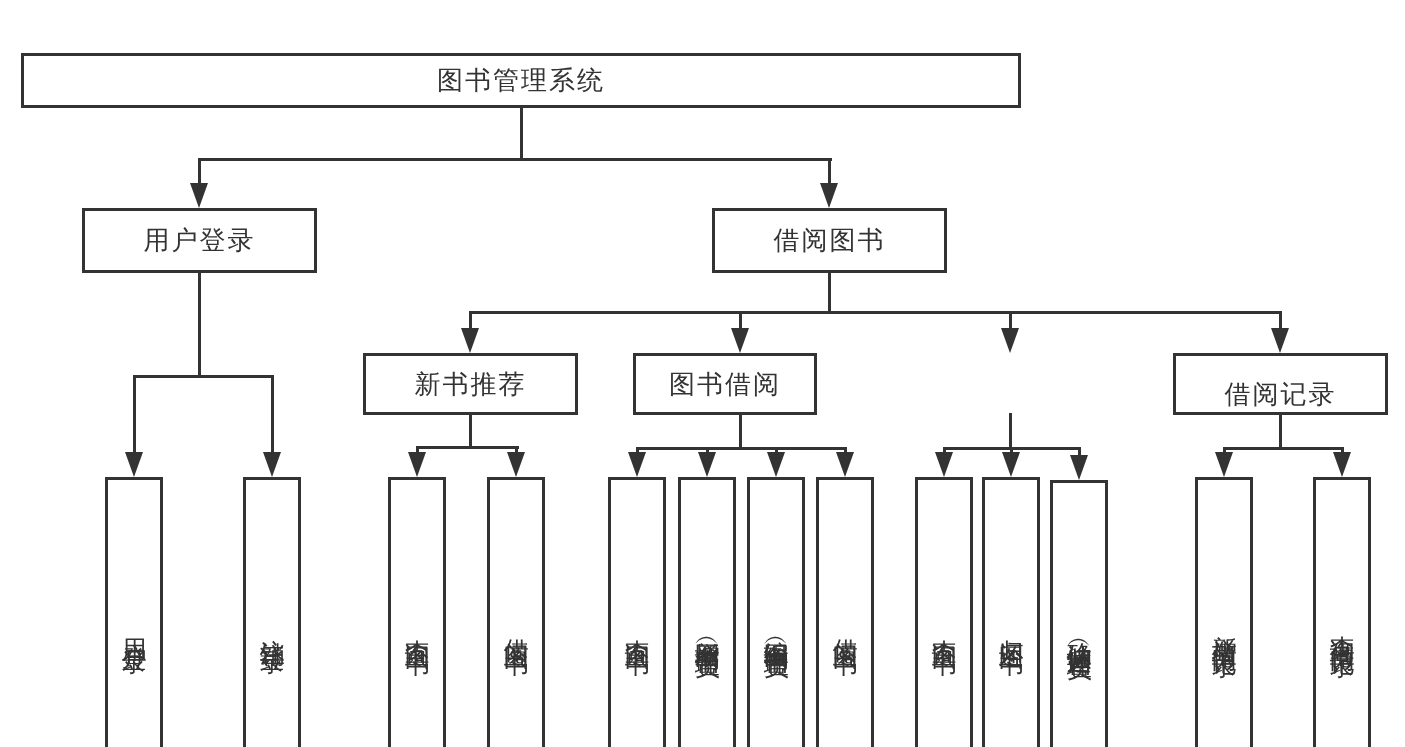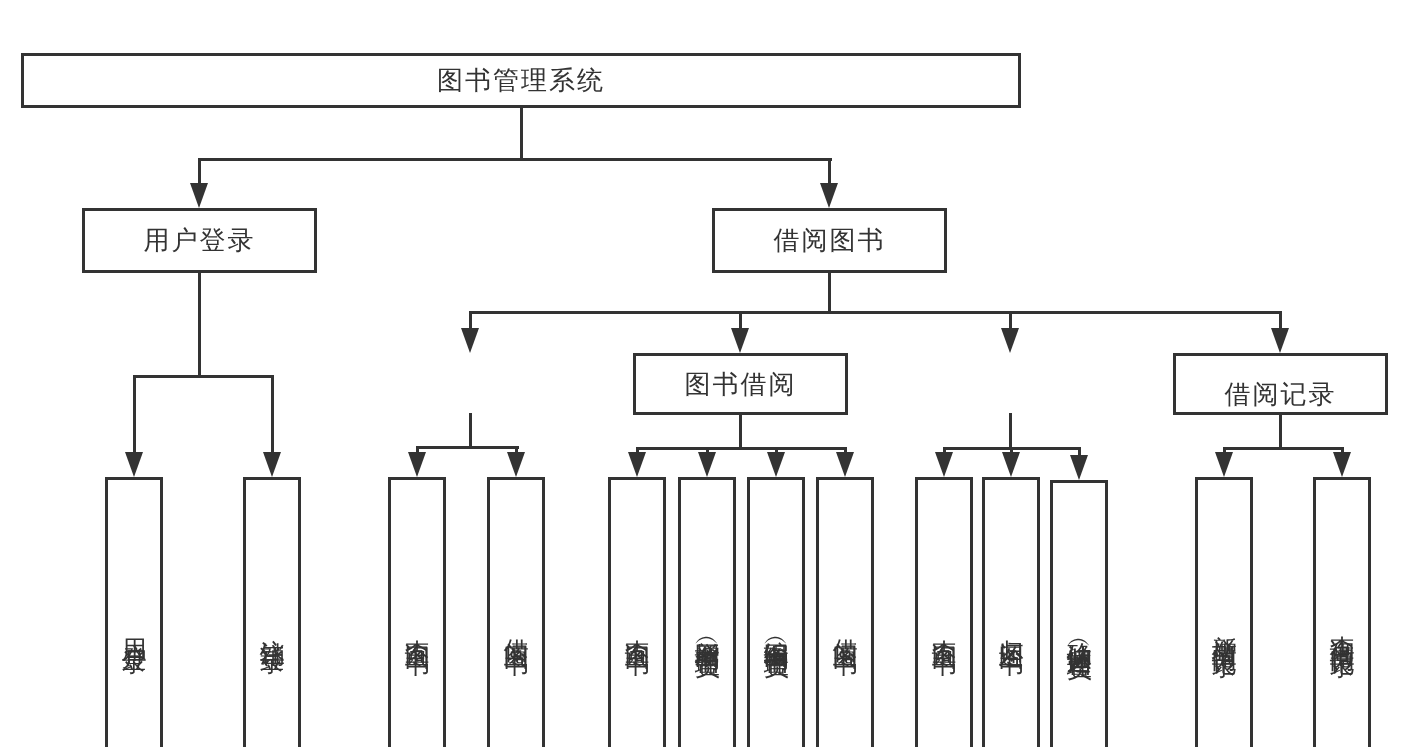--- a/index.html
+++ b/index.html
@@ -40,22 +40,25 @@
   </div>
 
   <div class="node node-h" style="left:82px;top:168px;width:235px;height:65px;">
     <span>用户登录</span>
   </div>
 
   <div class="node node-h" style="left:712px;top:168px;width:235px;height:65px;">
     <span>借阅图书</span>
   </div>
 
+  <div class="node node-h" style="left:363px;top:313px;width:215px;height:62px;">
+    <span>新书推荐</span>
+  </div>
 
-  <div class="node node-h" style="left:633px;top:313px;width:215px;height:62px;">
+  <div class="node node-h" style="left:633px;top:313px;width:184px;height:62px;">
     <span>图书借阅</span>
   </div>
 
 
   <div class="node node-h" style="left:1173px;top:313px;width:215px;height:62px;align-items:flex-end;">
     <span>借阅记录</span>
   </div>
 
   <div class="node node-v" style="left:105px;top:437px;width:58px;height:300px;">
     <span>用户登录</span>

